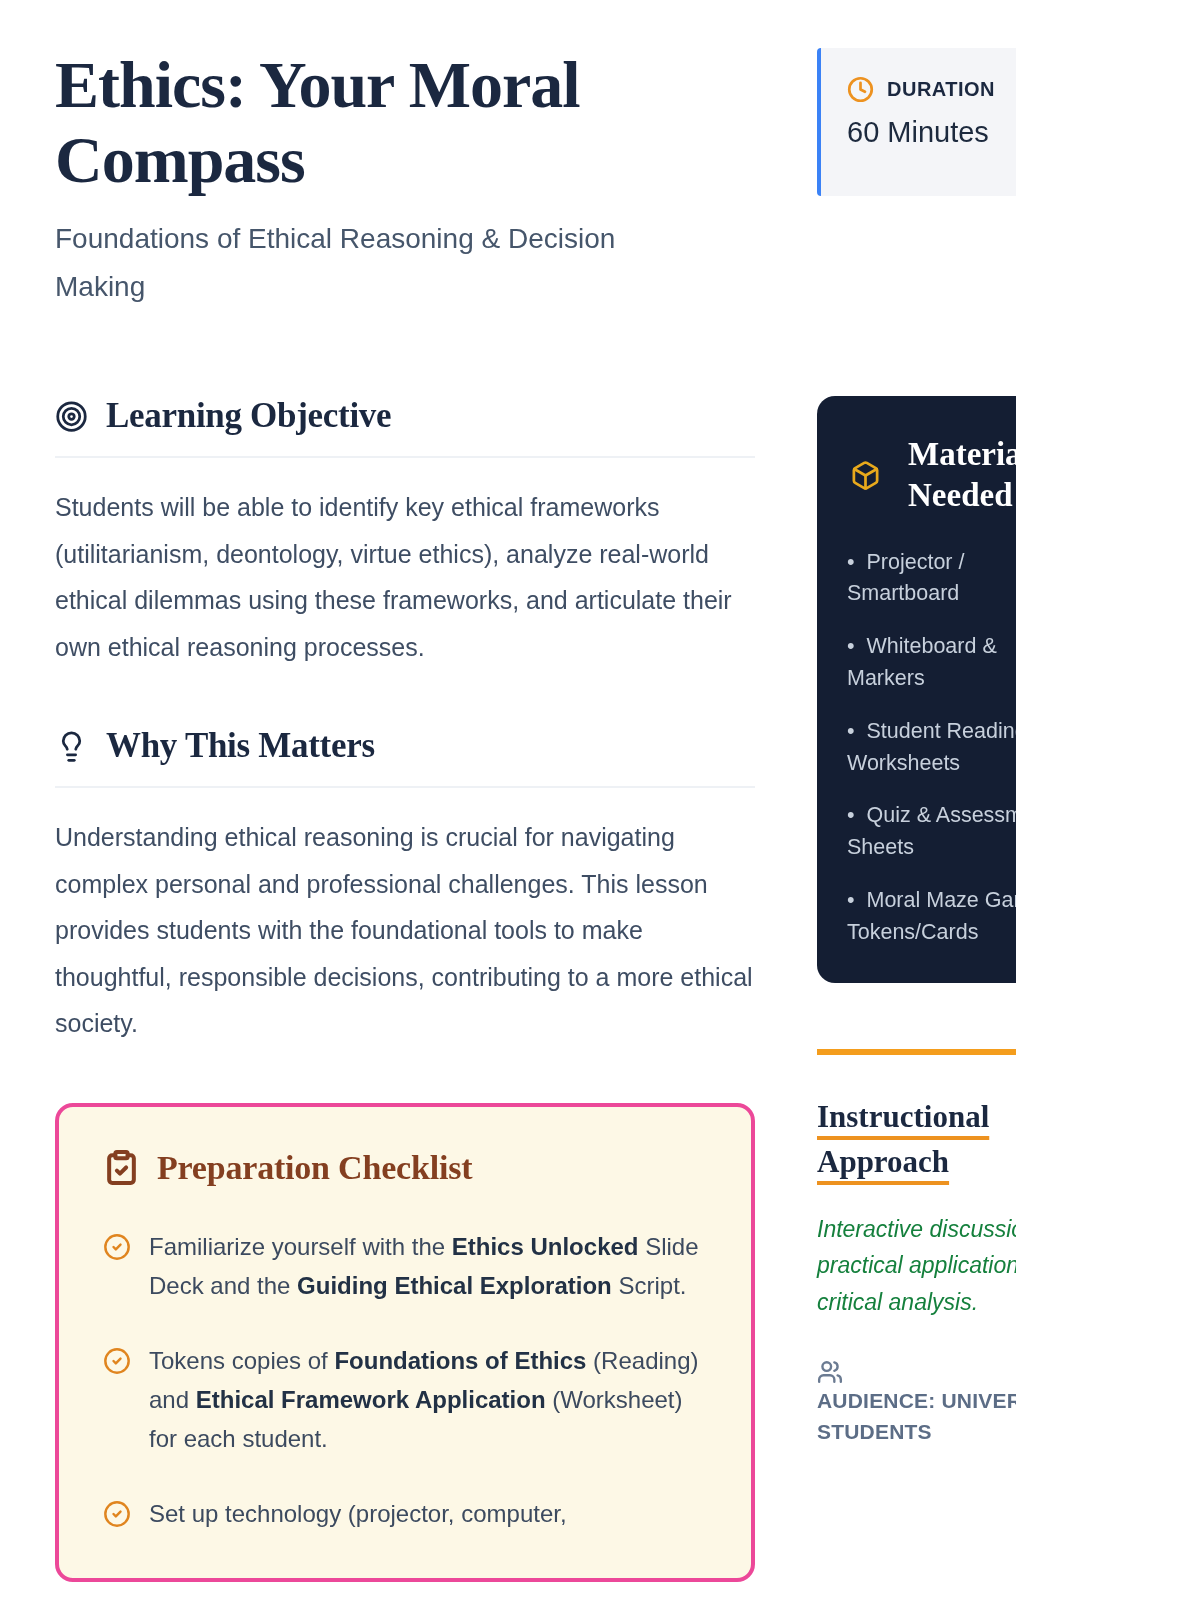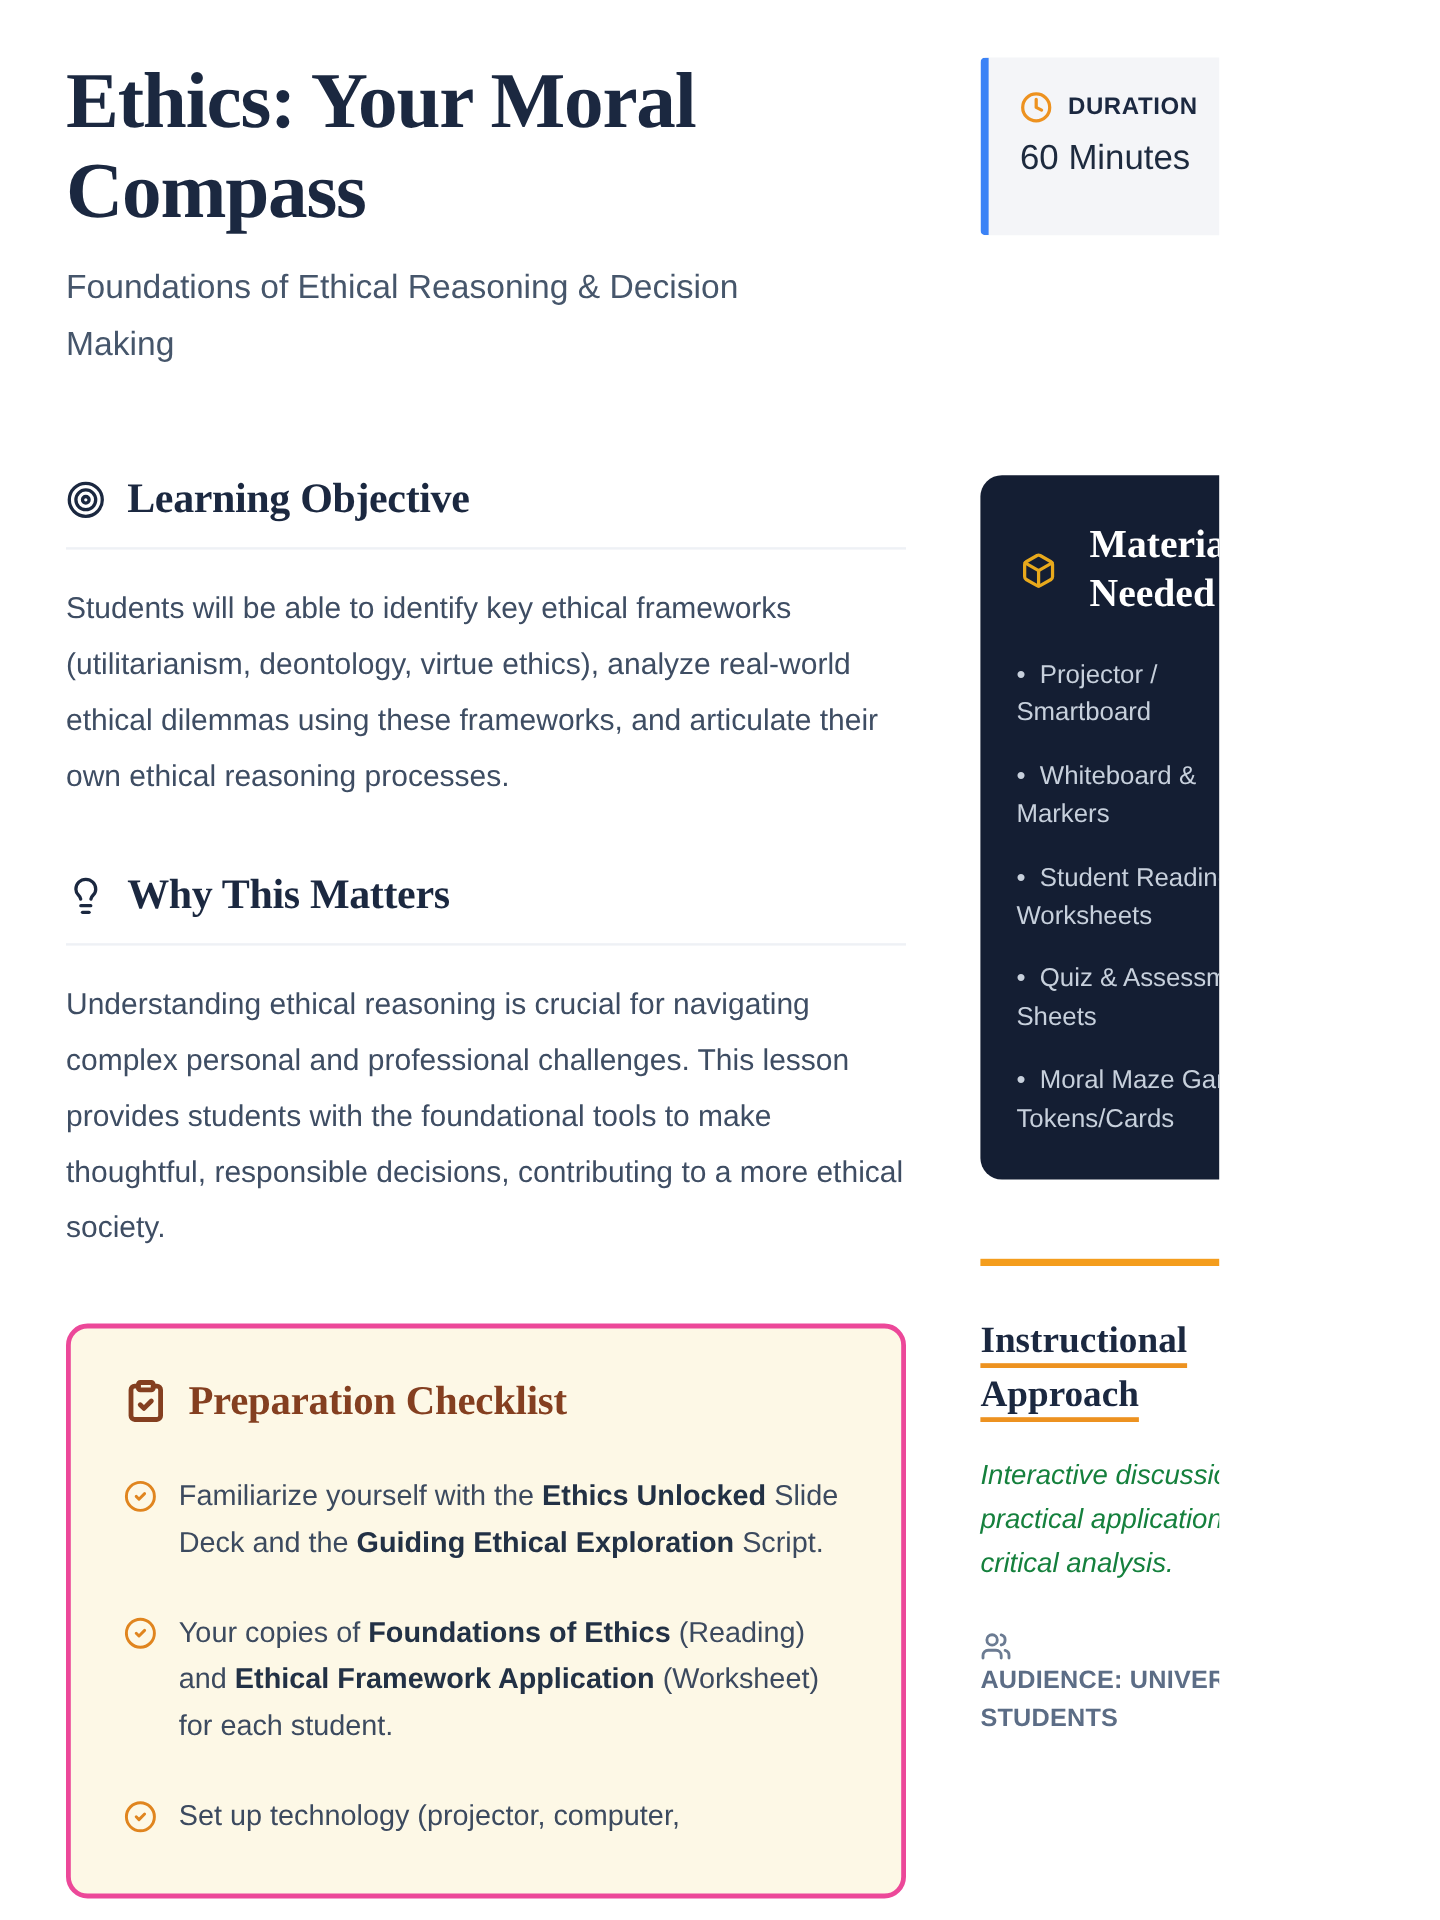--- a/index.html
+++ b/index.html
@@ -33,21 +33,21 @@
     font-family:"Liberation Serif", serif; font-weight:700;
     font-size:35px; color:#1b2840; letter-spacing:-0.3px;
   }
   .sec-head .icn { flex:0 0 auto; display:flex; color:#1b2840; }
   .sec-divider { border:none; border-top:2px solid #eef1f5; margin-top:20px; }
   .sec-body { margin-top:26px; font-size:25px; line-height:1.86; color:#3e4d63; }
 
   
   .duration-card {
     width:277px; margin-left:auto; min-height:148px;
-    background:#f4f5f8; border-left:7px solid #3b82f6;
+    background:#f4f5f8; border-left:4px solid #3b82f6;
     border-radius:4px 8px 8px 4px; padding:28px 24px 24px 26px;
   }
   .duration-row { display:flex; align-items:center; gap:13px; }
   .duration-row .icn { display:flex; color:#ED9220; }
   .duration-label {
     font-size:20px; font-weight:700; color:#1b2840; letter-spacing:0.5px;
   }
   .duration-value { margin-top:13px; font-size:29px; color:#1d2a3e; }
 
   
@@ -169,21 +169,21 @@
     <p class="check-text"><span>Familiarize yourself with the </span><strong>Ethics Unlocked</strong><span> Slide Deck and the </span><strong>Guiding Ethical Exploration</strong><span> Script.</span></p>
   </div>
 
   <div class="check-item">
     <span class="icn">
       <svg width="28" height="28" viewBox="0 0 24 24" fill="none" stroke="currentColor" stroke-width="2.1" stroke-linecap="round" stroke-linejoin="round">
         <circle cx="12" cy="12" r="10"></circle>
                 <path d="m9 12 2 2 4-4"></path>
       </svg>
     </span>
-    <p class="check-text"><span>Your copies of </span><strong>Foundations of Ethics</strong><span> (Reading) and </span><strong>Ethical Framework Application</strong><span> (Worksheet) for each student.</span></p>
+    <p class="check-text"><span>Tokens copies of </span><strong>Foundations of Ethics</strong><span> (Reading) and </span><strong>Ethical Framework Application</strong><span> (Worksheet) for each student.</span></p>
   </div>
 
   <div class="check-item">
     <span class="icn">
       <svg width="28" height="28" viewBox="0 0 24 24" fill="none" stroke="currentColor" stroke-width="2.1" stroke-linecap="round" stroke-linejoin="round">
         <circle cx="12" cy="12" r="10"></circle>
                 <path d="m9 12 2 2 4-4"></path>
       </svg>
     </span>
     <p class="check-text"><span>Set up technology (projector, computer,</span></p>

